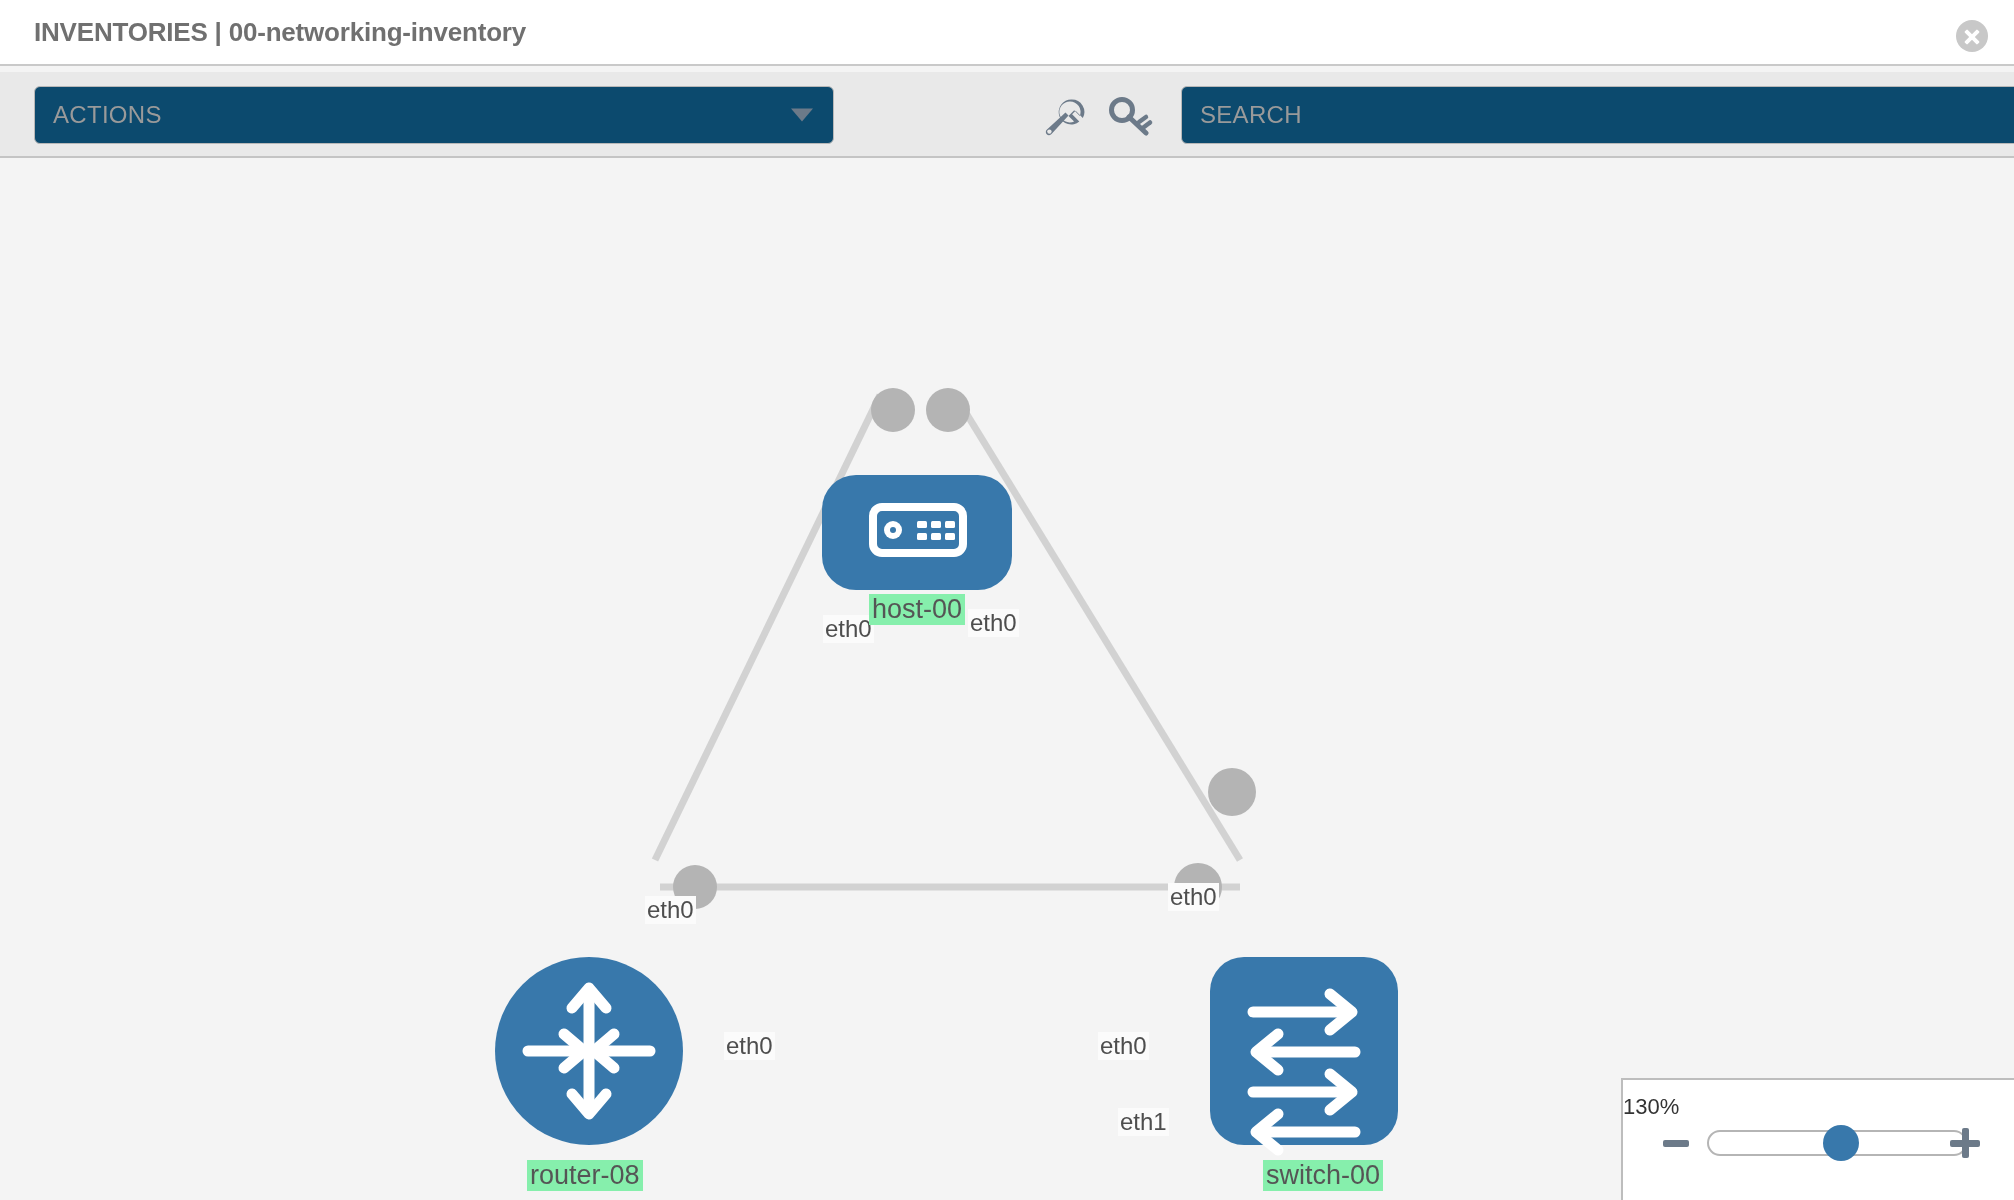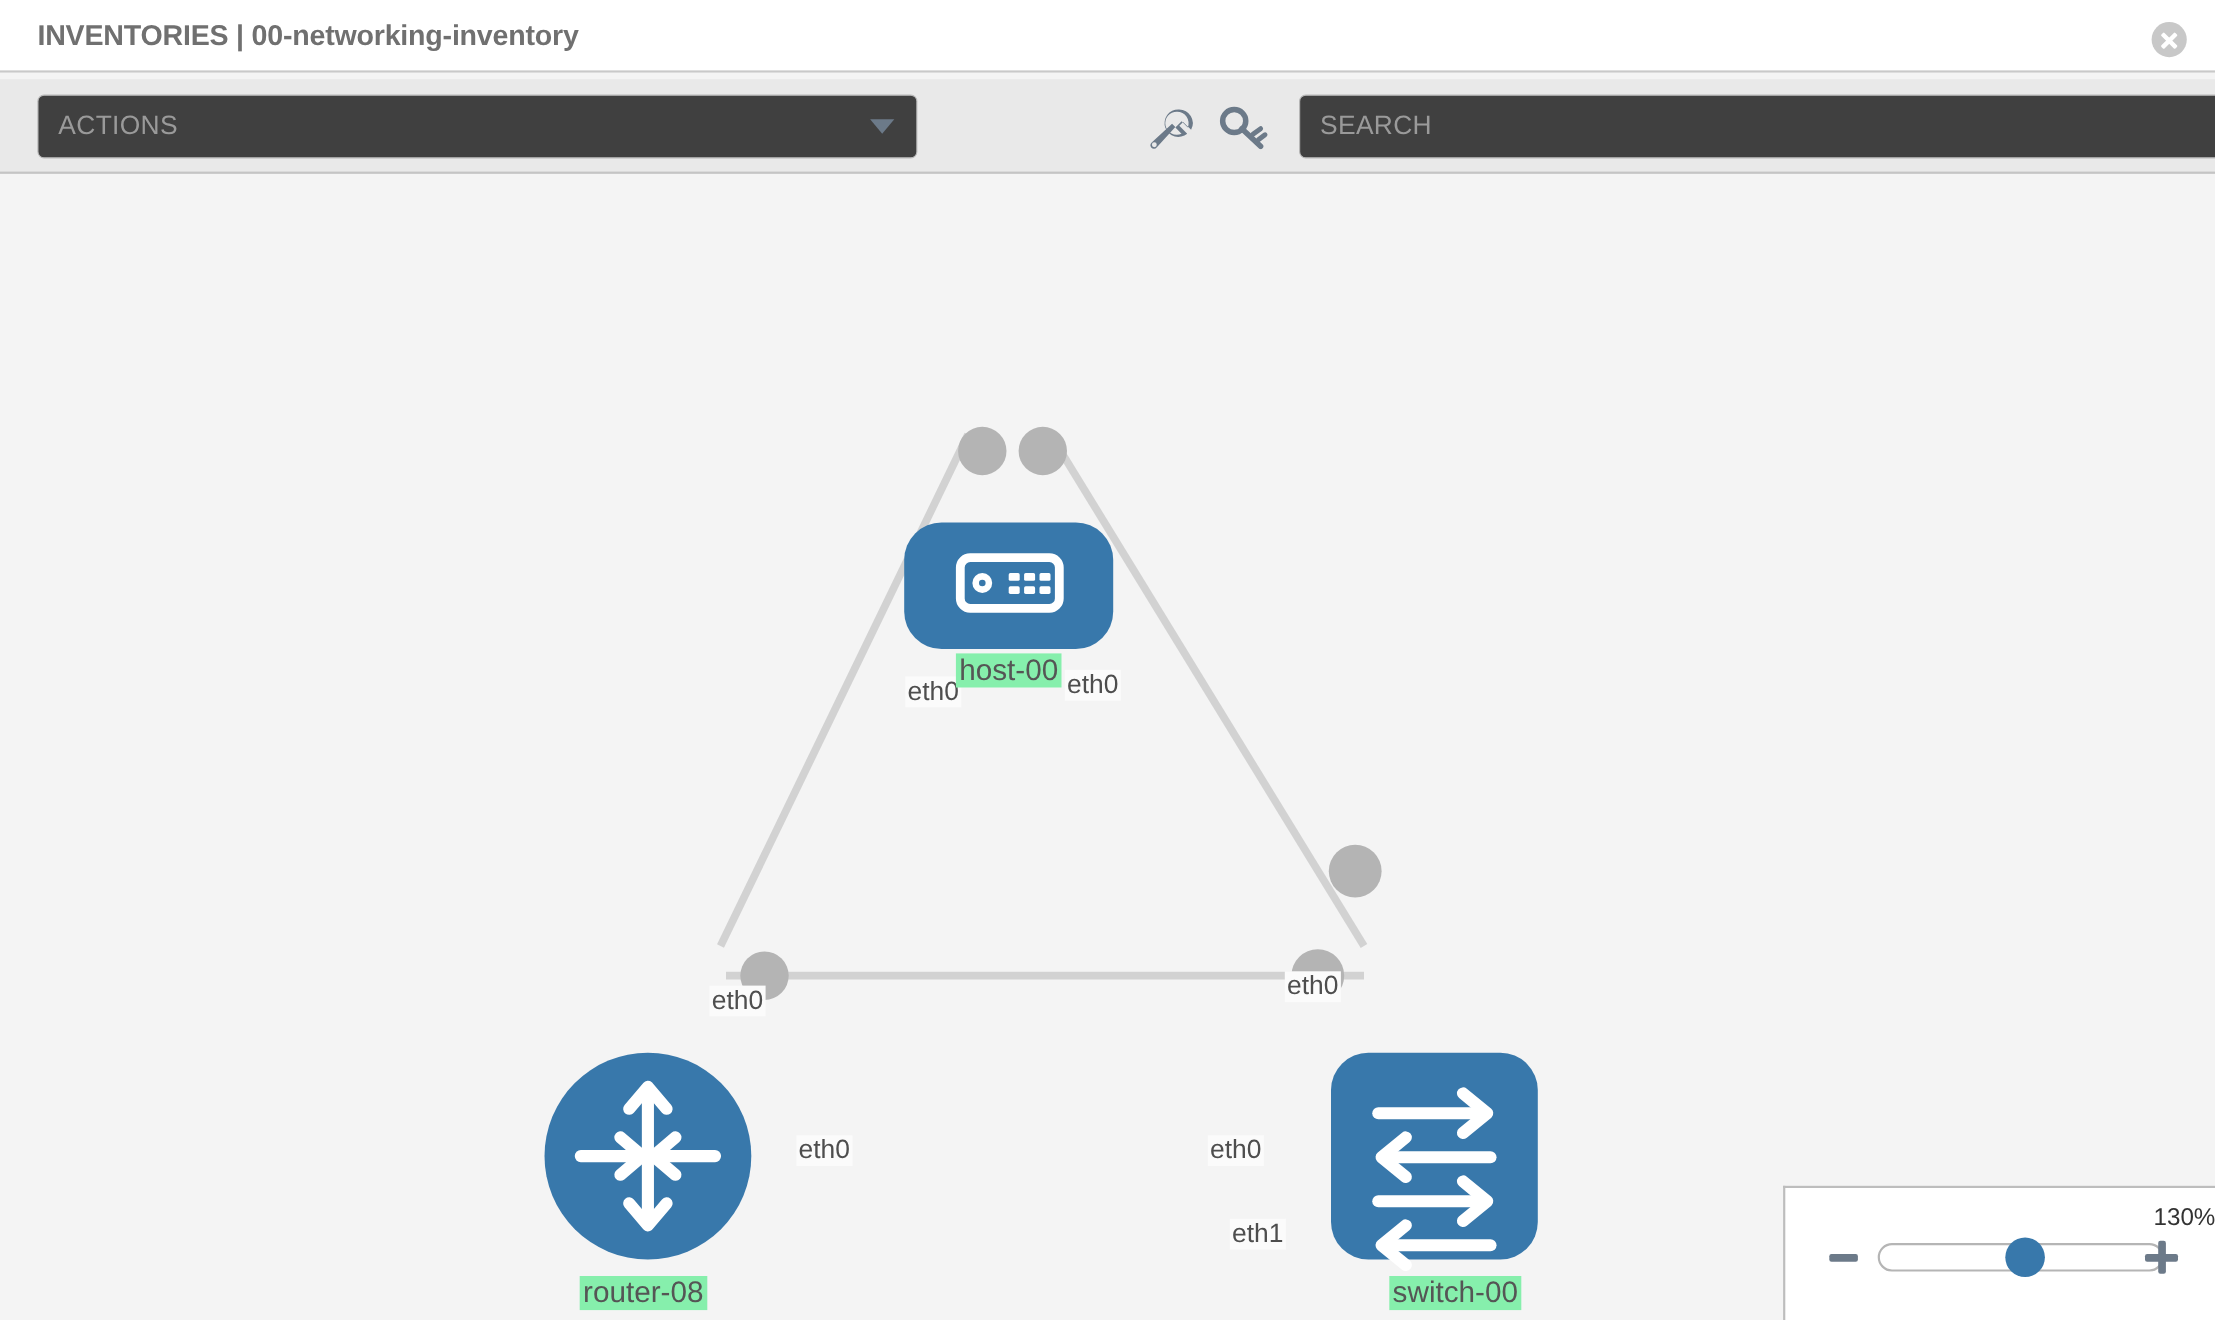--- a/index.html
+++ b/index.html
@@ -41,21 +41,21 @@
 
   
   .toolbar {
     position: absolute; top: 72px; left: 0;
     width: 2014px; height: 86px;
     background: #e9e9e9;
     border-bottom: 2px solid #c4c4c4;
   }
   .select-box {
     position: absolute;
-    background: #404040;
+    background: #0c4a6e;
     border: 1px solid #b8b8b8;
     border-radius: 6px;
     cursor: pointer;
   }
   .select-box .sel-label {
     position: absolute; left: 18px; top: 50%;
     transform: translateY(-50%);
     font-size: 24px; color: #9a9a9a;
     letter-spacing: 0.3px;
     white-space: nowrap;
@@ -108,21 +108,21 @@
   .zoom-panel {
     position: absolute;
     left: 1621px; top: 1078px;
     width: 393px; height: 122px;
     background: #ffffff;
     border-top: 2px solid #bdbdbd;
     border-left: 2px solid #bdbdbd;
   }
   .zoom-pct {
     position: absolute; top: 14px; left: 0; width: 100%;
-    text-align: right;
+    text-align: left;
     font-size: 22px; color: #333333;
   }
   .zoom-minus {
     position: absolute; left: 40px; top: 60px;
     width: 26px; height: 7px; border-radius: 2px;
     background: #6c7a89; cursor: pointer;
   }
   .zoom-plus {
     position: absolute; right: 34px; top: 48px;
     width: 30px; height: 30px; cursor: pointer;

